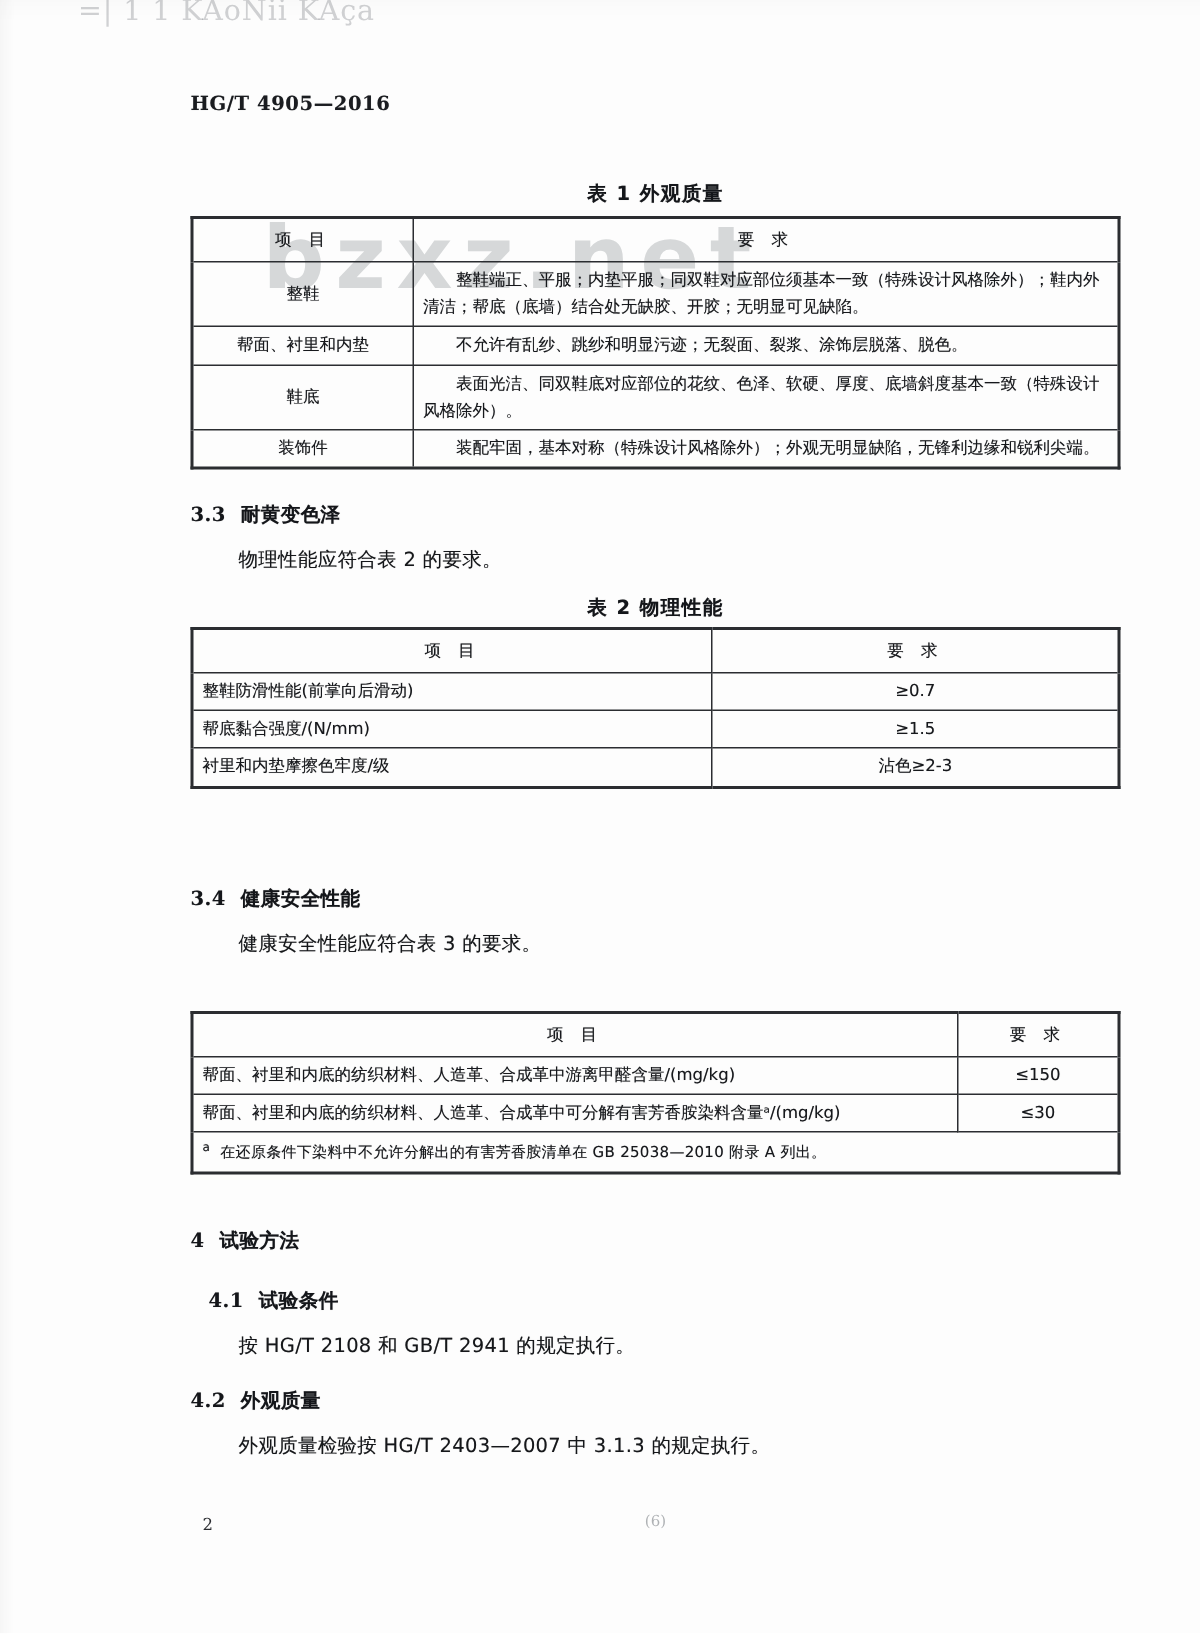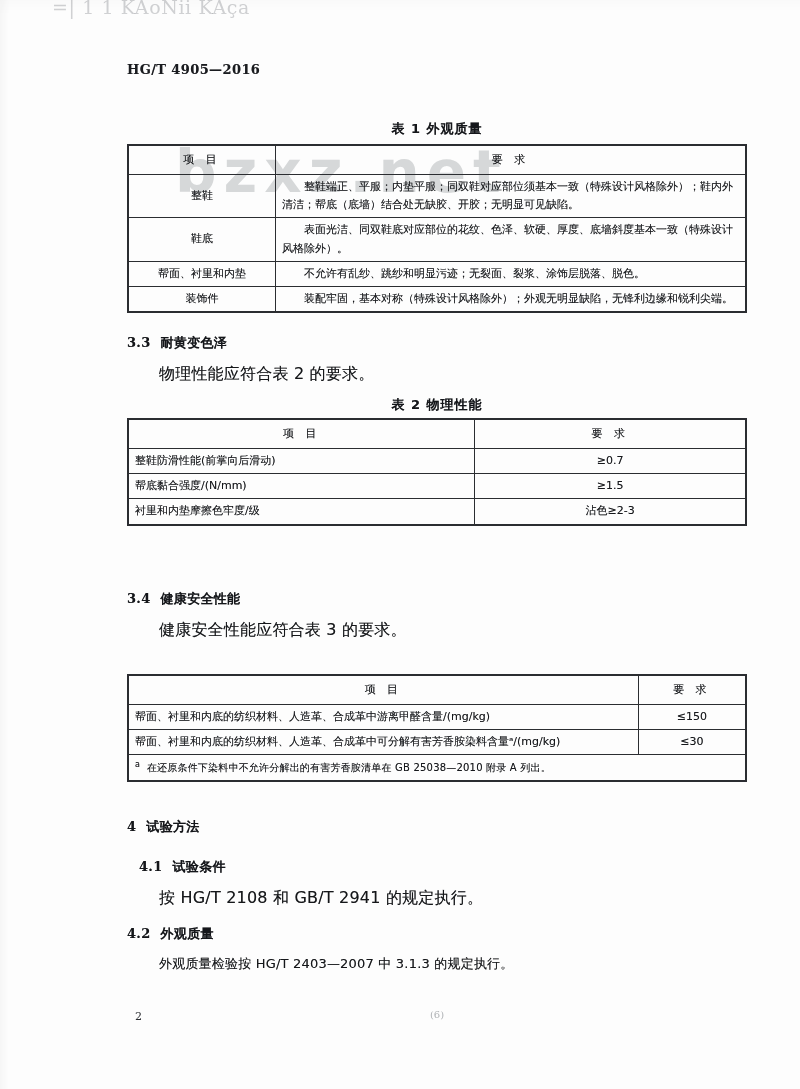--- a/index.html
+++ b/index.html
@@ -129,21 +129,21 @@
     position: absolute;
     font-size: 13px;
     font-weight: bold;
     color: #14161a;
     letter-spacing: .3px;
     white-space: nowrap;
   }
   .h2 .num { margin-right: 10px; font-family: "DejaVu Serif","Liberation Serif",serif; }
   .para {
     position: absolute;
-    font-size: 16px;
+    font-size: 13px;
     color: #15171a;
     letter-spacing: .2px;
     white-space: nowrap;
   }
 
   
   .fn {
     font-size: 10px;
     line-height: 1.7;
     letter-spacing: .2px;
@@ -196,26 +196,26 @@
       <tbody>
         <tr>
           <td class="hd">项        目</td>
           <td class="hd">要        求</td>
         </tr>
         <tr>
           <td class="c">整鞋</td>
           <td class="l ind">整鞋端正、平服；内垫平服；同双鞋对应部位须基本一致（特殊设计风格除外）；鞋内外清洁；帮底（底墙）结合处无缺胶、开胶；无明显可见缺陷。</td>
         </tr>
         <tr>
+          <td class="c">帮面、衬里和内垫</td>
+          <td class="l ind">不允许有乱纱、跳纱和明显污迹；无裂面、裂浆、涂饰层脱落、脱色。</td>
+        </tr>
+        <tr>
           <td class="c">鞋底</td>
           <td class="l ind">表面光洁、同双鞋底对应部位的花纹、色泽、软硬、厚度、底墙斜度基本一致（特殊设计风格除外）。</td>
-        </tr>
-        <tr>
-          <td class="c">帮面、衬里和内垫</td>
-          <td class="l ind">不允许有乱纱、跳纱和明显污迹；无裂面、裂浆、涂饰层脱落、脱色。</td>
         </tr>
         <tr>
           <td class="c">装饰件</td>
           <td class="l ind">装配牢固，基本对称（特殊设计风格除外）；外观无明显缺陷，无锋利边缘和锐利尖端。</td>
         </tr>
       </tbody>
     </table>
 
     <div class="h2 softink" style="left:90px; top:334px;">
       <span class="num">3.3</span><span>耐黄变色泽</span>

